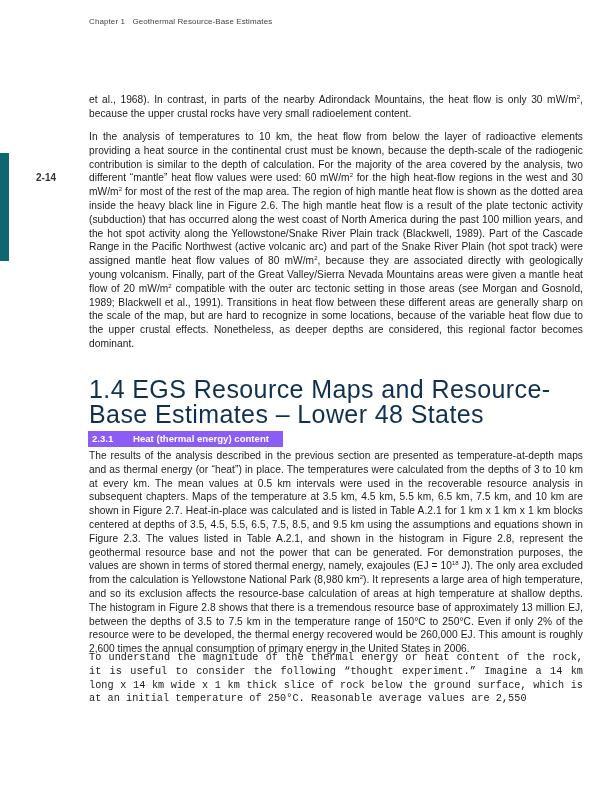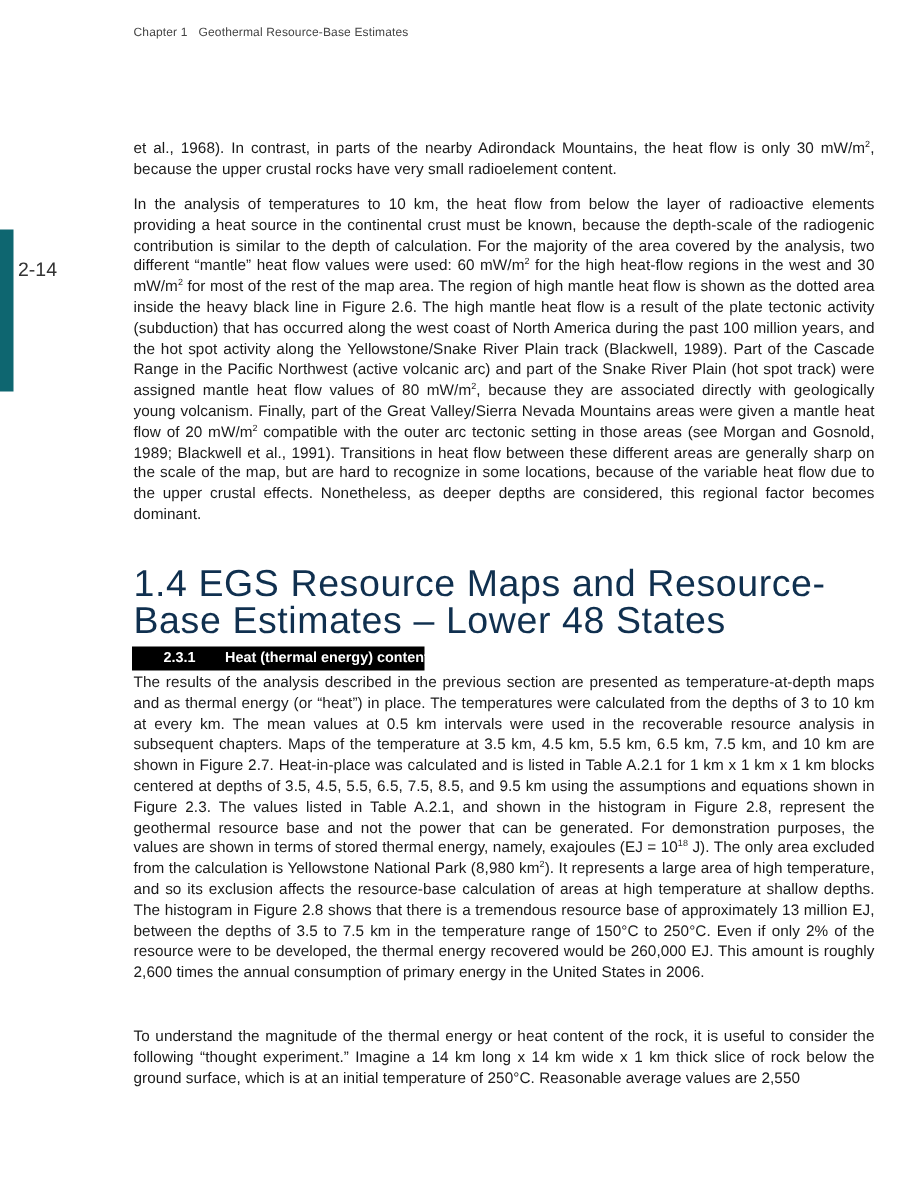--- a/index.html
+++ b/index.html
@@ -2,33 +2,33 @@
 <html><head>
 <meta charset="utf-8">
 <style>
   html, body { margin: 0; padding: 0; background: #ffffff; }
   body { width: 612px; height: 792px; position: relative; overflow: hidden;
          font-family: "Liberation Sans", sans-serif; color: #1a1a1a; }
   .running-head { position: absolute; left: 89px; top: 17px; font-size: 8px; color: #444;
                   letter-spacing: 0.1px; white-space: nowrap; }
   .running-head .chap { margin-right: 5px; }
   .margin-bar { position: absolute; left: 0; top: 153px; width: 9px; height: 108px; background: #0e6670; }
-  .page-number { position: absolute; left: 12px; top: 172px; font-size: 13px; color: #333; }
+  .page-number { position: absolute; left: 36px; top: 172px; font-size: 10px; color: #333; font-weight: bold; }
   .body { position: absolute; left: 89px; width: 494px; }
   p { margin: 0; font-size: 10.2px; line-height: 13.8px; text-align: justify; letter-spacing: 0.05px; }
   sup { font-size: 6px; line-height: 0; vertical-align: 4px; }
   .p1 { top: 93px; }
   .p2 { top: 130px; }
   .heading { position: absolute; left: 89px; top: 377px; width: 500px; font-size: 25px; line-height: 25px;
              color: #10304f; letter-spacing: 0.4px; margin: 0; font-weight: normal; }
-  .subhead { position: absolute; left: 88px; top: 431px; height: 16px; width: 195px; background: #000000;
-             color: #fff; font-size: 9.6px; font-weight: bold; line-height: 16px; box-sizing: border-box; padding-left: 21px; white-space: nowrap; }
+  .subhead { position: absolute; left: 88px; top: 431px; height: 16px; width: 195px; background: #8b5cf6;
+             color: #fff; font-size: 9.6px; font-weight: bold; line-height: 16px; box-sizing: border-box; padding-left: 4px; white-space: nowrap; }
   .subhead .num { display: inline-block; width: 41px; }
   .p3 { top: 449px; }
-  .p4 { top: 685px; }
+  .p4 { top: 651px; font-family: Liberation Mono, monospace; }
 </style>
 </head>
 <body>
 
 <div class="running-head">
   <span class="chap">Chapter 1</span>
   <span>Geothermal Resource-Base Estimates</span>
 </div>
 
 <div class="margin-bar"></div>

